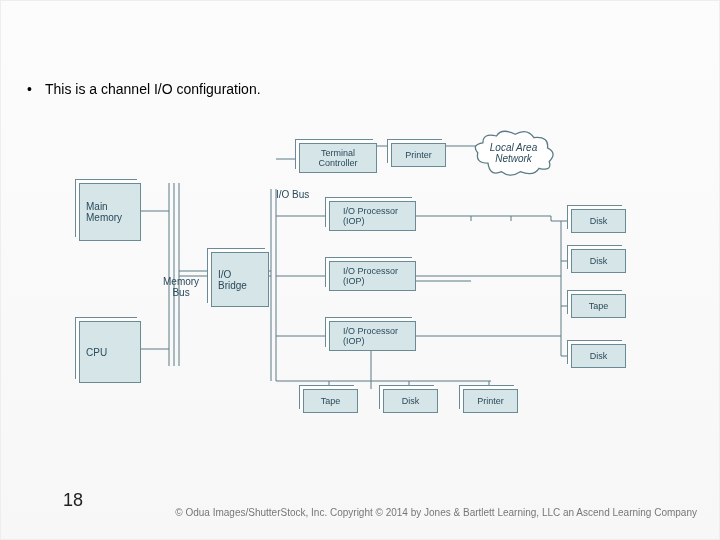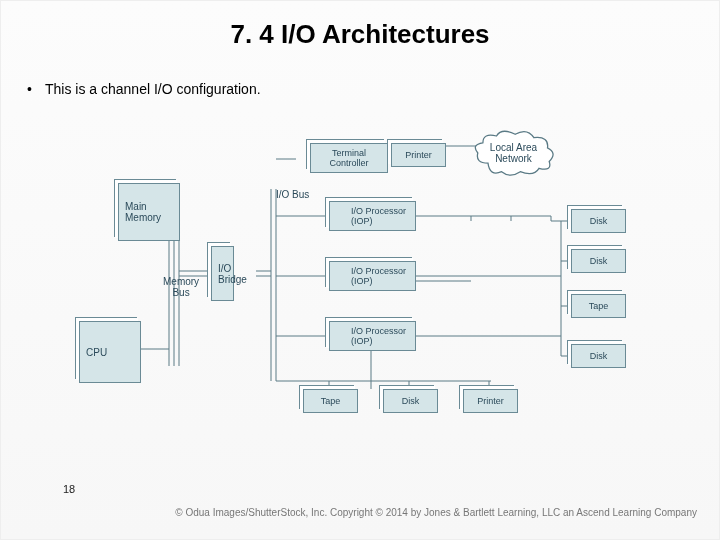--- a/index.html
+++ b/index.html
@@ -24,52 +24,52 @@
     position: absolute; left: 70px; top: 120px; width: 590px; height: 330px;
   }
   .box {
     position: absolute;
     background: #d5e5e8;
     border: 1px solid #6a8a95;
     box-shadow: -3px -3px 0 #fff, -4px -4px 0 #6a8a95;
     font-size: 10px; color: #2b4a5a;
     display: flex; align-items: center; padding-left: 6px;
   }
-  .box.small { font-size: 9px; padding-left: 21px; }
+  .box.small { font-size: 9px; padding-left: 13px; }
   .box.center { justify-content: center; padding-left: 0; text-align: center; }
   .label {
     position: absolute; font-size: 10px; color: #2b4a5a;
   }
   svg.wires {
     position: absolute; left: 0; top: 0; width: 590px; height: 330px;
     pointer-events: none;
   }
   svg.wires line { stroke: #5a7a85; stroke-width: 1; }
   .cloud {
     position: absolute;
     font-size: 10px; color: #2b4a5a;
     display: flex; align-items: center; justify-content: center;
     text-align: center;
+    font-style: italic;
   }
   .cloud svg { position: absolute; left: 0; top: 0; width: 100%; height: 100%; }
   .cloud span { position: relative; z-index: 2; line-height: 1.1; }
   .pagenum {
-    position: absolute; left: 62px; bottom: 44px; font-size: 11px; color: #222;
+    position: absolute; left: 62px; bottom: 28px; font-size: 18px; color: #222;
   }
   .copyright {
     position: absolute; right: 22px; bottom: 20px; text-align: right;
     font-size: 10px; color: #777; line-height: 1.3;
   }
 </style>
 </head>
 <body>
 
 <div class="slide">
 
-  <div class="title">7. 4 I/O Architectures</div>
 
   <div class="bullet">This is a channel I/O configuration.</div>
 
   <div class="diagram">
 
     <svg class="wires">
 
       <line x1="98" y1="62" x2="98" y2="245"></line>
       <line x1="103" y1="62" x2="103" y2="245"></line>
       <line x1="108" y1="62" x2="108" y2="245"></line>
@@ -116,33 +116,33 @@
       <line x1="338" y1="260" x2="338" y2="268"></line>
       <line x1="418" y1="260" x2="418" y2="268"></line>
 
       <line x1="490" y1="100" x2="500" y2="100"></line>
       <line x1="490" y1="140" x2="500" y2="140"></line>
       <line x1="490" y1="185" x2="500" y2="185"></line>
       <line x1="490" y1="235" x2="500" y2="235"></line>
       <line x1="490" y1="100" x2="490" y2="235"></line>
     </svg>
 
-    <div class="box" style="left:8px; top:62px; width:62px; height:58px; white-space:pre-line;margin-left:39px;">Main
+    <div class="box" style="left:8px; top:62px; width:62px; height:58px; white-space:pre-line;">Main
 Memory</div>
     <div class="box" style="left:8px; top:200px; width:62px; height:62px;">CPU</div>
 
     <div class="label" style="left:92px; top:155px; white-space:pre-line; text-align:center;">Memory
 Bus</div>
 
-    <div class="box" style="left:140px; top:125px; width:23px; height:55px; white-space:pre-line;">I/O
+    <div class="box" style="left:140px; top:131px; width:58px; height:55px; white-space:pre-line;">I/O
 Bridge</div>
 
     <div class="label" style="left:205px; top:68px;">I/O Bus</div>
 
-    <div class="box small center" style="left:239px; top:22px; width:78px; height:30px; white-space:pre-line;">Terminal
+    <div class="box small center" style="left:228px; top:22px; width:78px; height:30px; white-space:pre-line;">Terminal
 Controller</div>
     <div class="box small center" style="left:320px; top:22px; width:55px; height:24px;">Printer</div>
 
     <div class="cloud" style="left:400px; top:8px; width:85px; height:48px;">
       <svg viewBox="0 0 100 56">
           <path d="M20 40 Q5 40 8 28 Q0 18 14 16 Q14 4 30 8 Q36 -2 52 6 Q66 -2 74 10 Q92 8 90 22 Q102 28 92 38 Q96 50 80 46 Q74 56 58 50 Q46 58 36 50 Q22 56 20 40 Z" fill="#fff" stroke="#5a7a85" stroke-width="1.5"></path>
         </svg>
       <span style="white-space:pre-line;">Local Area
 Network</span>
     </div>

